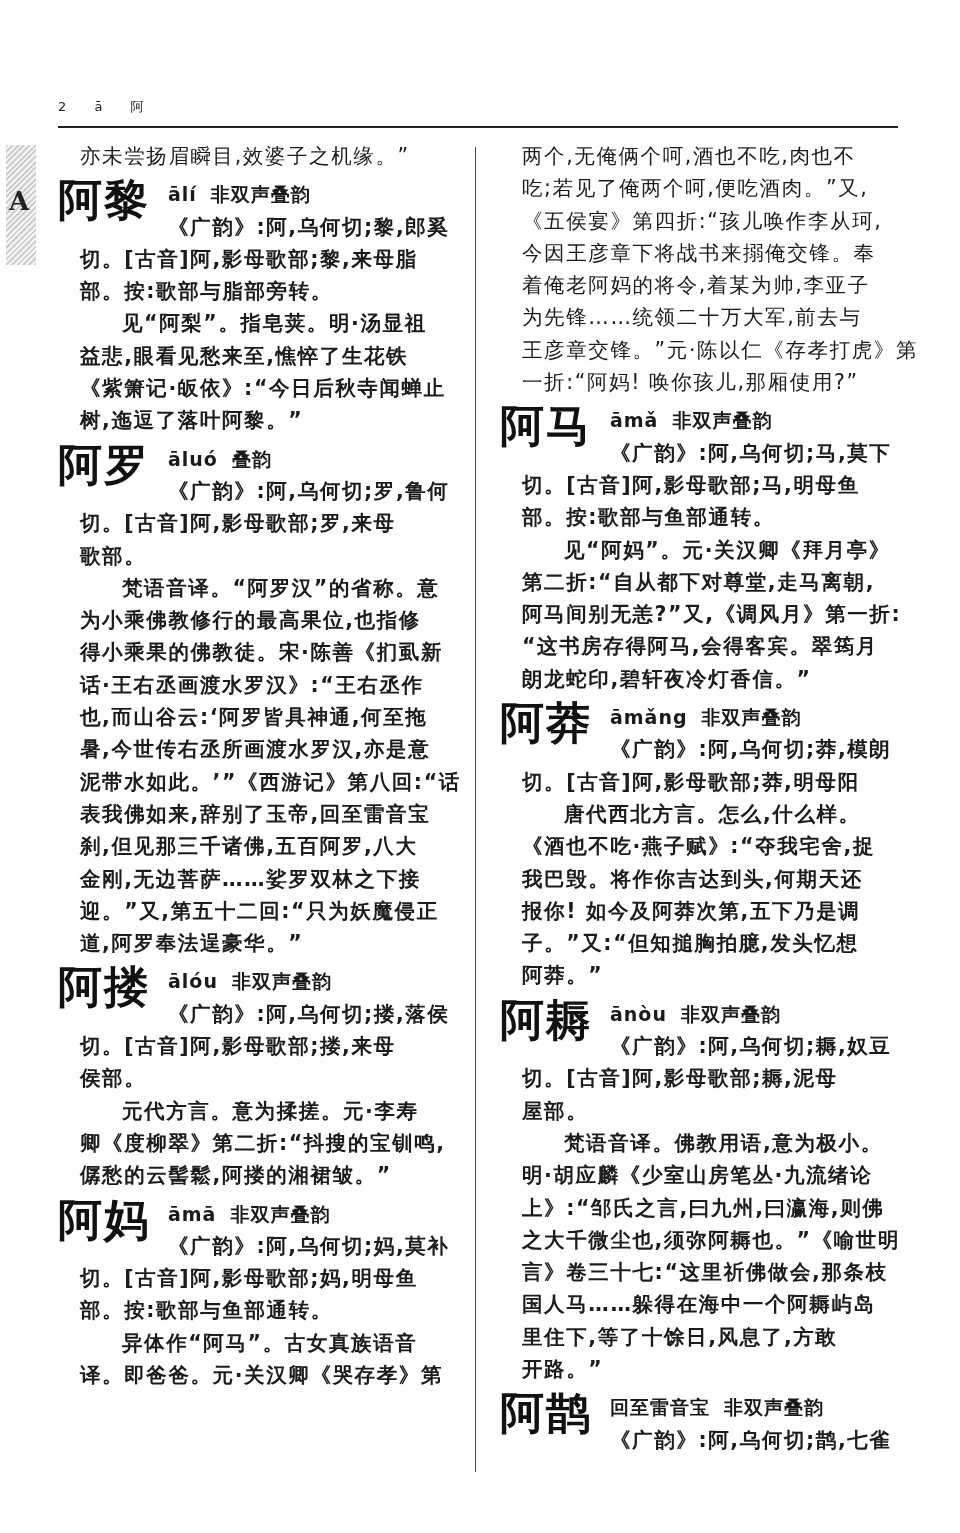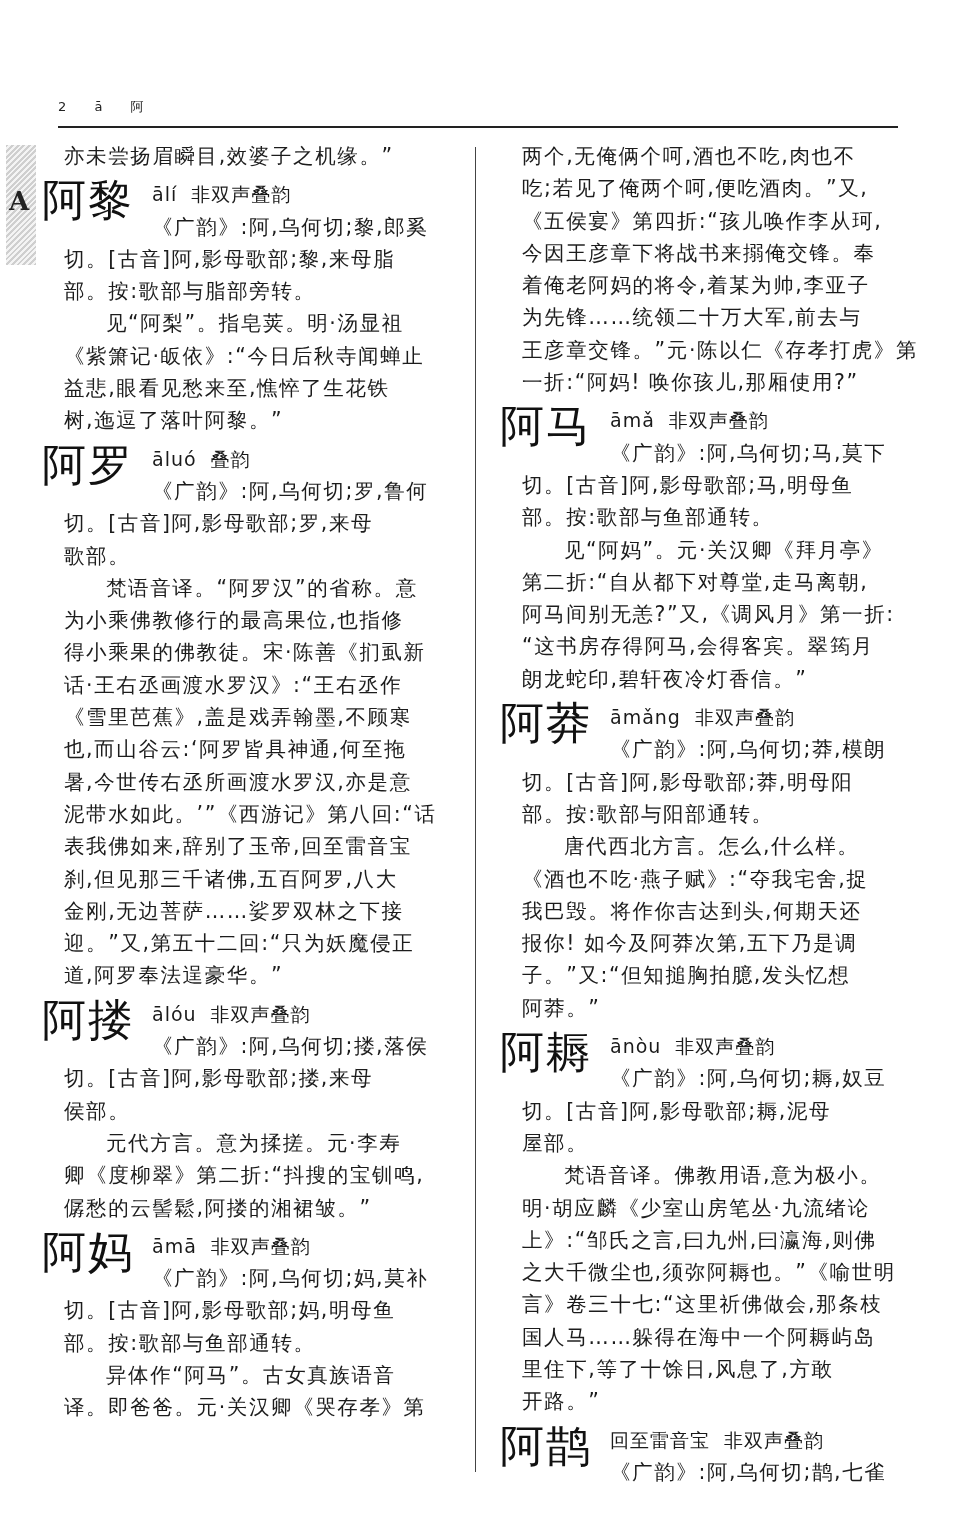--- a/index.html
+++ b/index.html
@@ -20,28 +20,28 @@
     background: repeating-linear-gradient(135deg, #cfcfcf 0 2px, #f4f4f4 2px 4px);
   }
   .thumb-letter {
     position: absolute; left: 7px; top: 186px; width: 24px; text-align: center;
     font-family: "DejaVu Serif", serif; font-weight: bold; font-size: 26px; color: #222;
   }
   .col-divider {
     position: absolute; left: 475px; top: 147px; width: 1px; height: 1325px; background: #444;
   }
   .column { position: absolute; top: 140px; width: 378px; }
-  .col-left { left: 64px; }
+  .col-left { left: 80px; }
   .col-right { left: 522px; }
   .line {
     font-size: 20.5px; line-height: 32.3px; height: 32.3px; white-space: nowrap;
     letter-spacing: 1.6px; color: #1c1c1c;
   }
   .line.indent { padding-left: 42px; }
-  .entry { position: relative; margin-top: 6px; }
+  .entry { position: relative; margin-top: 6px; font-weight: bold; }
   .entry-head { position: relative; height: 32.3px; }
   .headword {
     position: absolute; left: -22px; top: -4px;
     font-family: "DejaVu Serif", serif; font-size: 44px; line-height: 52px; letter-spacing: 2px;
     color: #111;
   }
   .head-meta {
     position: absolute; left: 88px; top: 0; font-size: 19px; line-height: 32px; white-space: nowrap;
   }
   .pinyin { font-family: "DejaVu Sans", sans-serif; margin-right: 14px; letter-spacing: 1px; }
@@ -67,37 +67,36 @@
     <div class="line">亦未尝扬眉瞬目,效婆子之机缘。”</div>
     <div class="entry">
       <div class="entry-head">
         <div class="headword">阿黎</div>
         <div class="head-meta"><span class="pinyin">ālí</span><span class="phon">非双声叠韵</span></div>
       </div>
       <div class="line after-head">《广韵》:阿,乌何切;黎,郎奚</div>
       <div class="line">切。[古音]阿,影母歌部;黎,来母脂</div>
       <div class="line">部。按:歌部与脂部旁转。</div>
       <div class="line indent">见“阿梨”。指皂荚。明·汤显祖</div>
+      <div class="line">益悲,眼看见愁来至,憔悴了生花铁</div>
       <div class="line">《紫箫记·皈依》:“今日后秋寺闻蝉止</div>
-      <div class="line">益悲,眼看见愁来至,憔悴了生花铁</div>
       <div class="line">树,迤逗了落叶阿黎。”</div>
     </div>
     <div class="entry">
       <div class="entry-head">
         <div class="headword">阿罗</div>
         <div class="head-meta"><span class="pinyin">āluó</span><span class="phon">叠韵</span></div>
       </div>
       <div class="line after-head">《广韵》:阿,乌何切;罗,鲁何</div>
       <div class="line">切。[古音]阿,影母歌部;罗,来母</div>
       <div class="line">歌部。</div>
       <div class="line indent">梵语音译。“阿罗汉”的省称。意</div>
       <div class="line">为小乘佛教修行的最高果位,也指修</div>
       <div class="line">得小乘果的佛教徒。宋·陈善《扪虱新</div>
       <div class="line">话·王右丞画渡水罗汉》:“王右丞作</div>
-      <div class="line">《雪里芭蕉》,盖是戏弄翰墨,不顾寒</div>
       <div class="line">也,而山谷云:‘阿罗皆具神通,何至拖</div>
       <div class="line">暑,今世传右丞所画渡水罗汉,亦是意</div>
       <div class="line">泥带水如此。’”《西游记》第八回:“话</div>
       <div class="line">表我佛如来,辞别了玉帝,回至雷音宝</div>
       <div class="line">刹,但见那三千诸佛,五百阿罗,八大</div>
       <div class="line">金刚,无边菩萨……娑罗双林之下接</div>
       <div class="line">迎。”又,第五十二回:“只为妖魔侵正</div>
       <div class="line">道,阿罗奉法逞豪华。”</div>
     </div>
     <div class="entry">
@@ -147,21 +146,20 @@
       <div class="line">“这书房存得阿马,会得客宾。翠筠月</div>
       <div class="line">朗龙蛇印,碧轩夜冷灯香信。”</div>
     </div>
     <div class="entry">
       <div class="entry-head">
         <div class="headword">阿莽</div>
         <div class="head-meta"><span class="pinyin">āmǎng</span><span class="phon">非双声叠韵</span></div>
       </div>
       <div class="line after-head">《广韵》:阿,乌何切;莽,模朗</div>
       <div class="line">切。[古音]阿,影母歌部;莽,明母阳</div>
-      <div class="line">部。按:歌部与阳部通转。</div>
       <div class="line indent">唐代西北方言。怎么,什么样。</div>
       <div class="line">《酒也不吃·燕子赋》:“夺我宅舍,捉</div>
       <div class="line">我巴毁。将作你吉达到头,何期天还</div>
       <div class="line">报你! 如今及阿莽次第,五下乃是调</div>
       <div class="line">子。”又:“但知搥胸拍臆,发头忆想</div>
       <div class="line">阿莽。”</div>
     </div>
     <div class="entry">
       <div class="entry-head">
         <div class="headword">阿耨</div>

